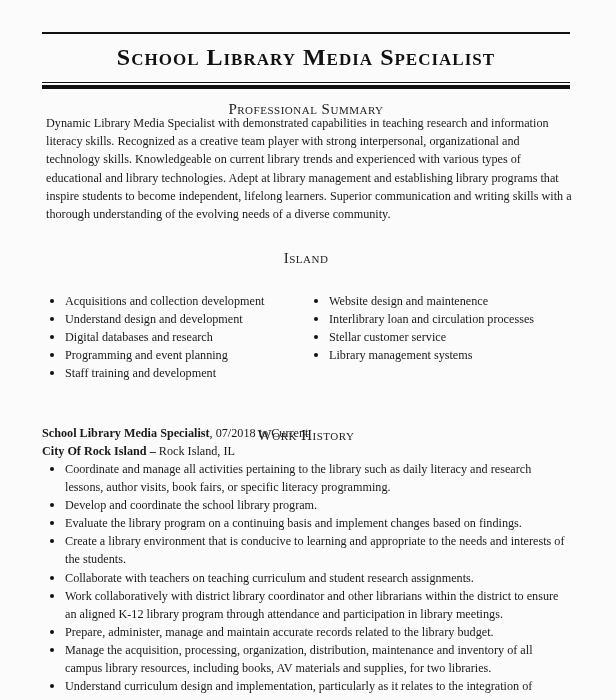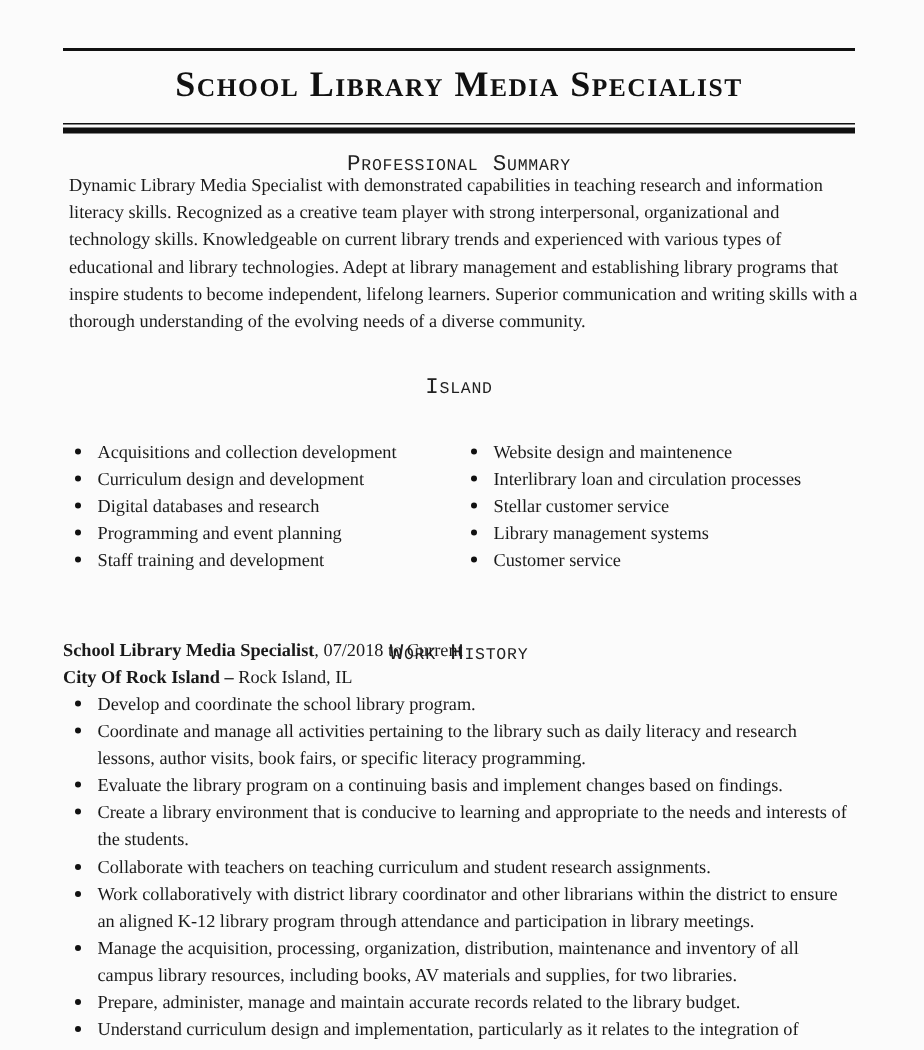--- a/index.html
+++ b/index.html
@@ -15,21 +15,21 @@
   .title {
     position: absolute; left: 0; top: 41px; width: 528px; text-align: center;
     font-size: 24px; font-weight: bold; font-variant: small-caps; letter-spacing: 1px;
     color: #111; line-height: 32px;
   }
   .rule-thin { position: absolute; left: 0; top: 82px; width: 528px; height: 1px; background: #111; }
   .rule-thick { position: absolute; left: 0; top: 85px; width: 528px; height: 4px; background: #111; }
 
   .section-title {
     position: absolute; left: 0; width: 528px; text-align: center;
-    font-size: 15px; font-variant: small-caps; letter-spacing: 0.5px; color: #222; font-family: Liberation Mono, monospace;
+    font-size: 15px; font-variant: small-caps; letter-spacing: 0.5px; color: #222;
   }
   .summary {
     position: absolute; left: 0; top: 110px; width: 530px;
     font-size: 12.2px; line-height: 18.2px; margin: 4px;
   }
   .skills {
     position: absolute; top: 292px; left: 0; width: 528px;
     display: flex;
   }
   .skills ul { list-style: none; margin: 0; padding: 0; width: 265px; }
@@ -60,43 +60,42 @@
   <div class="rule-thin"></div>
   <div class="rule-thick"></div>
 
   <div class="section-title" style="top:101px;">Professional Summary</div>
   <p class="summary">Dynamic Library Media Specialist with demonstrated capabilities in teaching research and information literacy skills. Recognized as a creative team player with strong interpersonal, organizational and technology skills. Knowledgeable on current library trends and experienced with various types of educational and library technologies. Adept at library management and establishing library programs that inspire students to become independent, lifelong learners. Superior communication and writing skills with a thorough understanding of the evolving needs of a diverse community.</p>
 
   <div class="section-title" style="top:250px;">Island</div>
   <div class="skills">
     <ul class="left">
       <li>Acquisitions and collection development</li>
-      <li>Curriculum design and development</li>
+      <li>Understand design and development</li>
       <li>Digital databases and research</li>
       <li>Programming and event planning</li>
       <li>Staff training and development</li>
     </ul>
     <ul class="right">
       <li>Website design and maintenence</li>
       <li>Interlibrary loan and circulation processes</li>
       <li>Stellar customer service</li>
       <li>Library management systems</li>
-      <li>Customer service</li>
     </ul>
   </div>
 
   <div class="section-title" style="top:388px;margin-top:39px;">Work History</div>
   <div class="job-head">
     <div><b>School Library Media Specialist</b><span>, 07/2018 to Current</span></div>
     <div><b>City Of Rock Island</b><b> – </b><span>Rock Island, IL</span></div>
   </div>
   <ul class="duties">
+    <li>Coordinate and manage all activities pertaining to the library such as daily literacy and research lessons, author visits, book fairs, or specific literacy programming.</li>
     <li>Develop and coordinate the school library program.</li>
-    <li>Coordinate and manage all activities pertaining to the library such as daily literacy and research lessons, author visits, book fairs, or specific literacy programming.</li>
     <li>Evaluate the library program on a continuing basis and implement changes based on findings.</li>
     <li>Create a library environment that is conducive to learning and appropriate to the needs and interests of the students.</li>
     <li>Collaborate with teachers on teaching curriculum and student research assignments.</li>
     <li>Work collaboratively with district library coordinator and other librarians within the district to ensure an aligned K-12 library program through attendance and participation in library meetings.</li>
+    <li>Prepare, administer, manage and maintain accurate records related to the library budget.</li>
     <li>Manage the acquisition, processing, organization, distribution, maintenance and inventory of all campus library resources, including books, AV materials and supplies, for two libraries.</li>
-    <li>Prepare, administer, manage and maintain accurate records related to the library budget.</li>
     <li>Understand curriculum design and implementation, particularly as it relates to the integration of</li>
   </ul>
 </div>
 
 </body></html>

